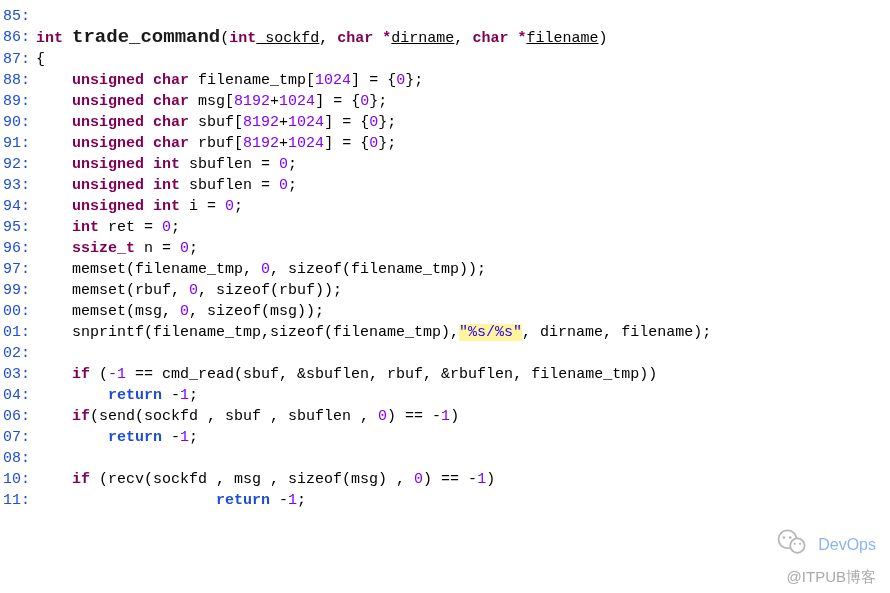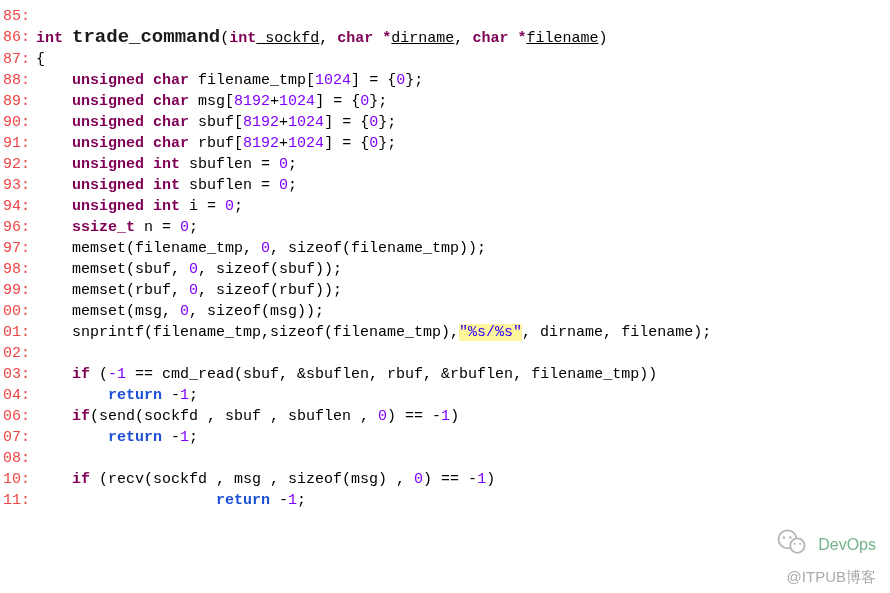--- a/index.html
+++ b/index.html
@@ -11,21 +11,21 @@
       overflow: hidden;
       position: relative;
       width: 890px;
       height: 593px;
     }
     .code-view { padding: 6px 0 0 0; }
     .line { display: flex; white-space: pre; }
     .gutter {
       width: 36px;
       text-align: right;
-      color: #ef4444;
+      color: #1d4ed8;
       padding-right: 6px;
       user-select: none;
       font-size: 15px;
     }
     .src { flex: 1; }
     .kw { color: #7f0055; font-weight: bold; }    
     .kw2 { color: #7f0055; font-weight: bold; }
     .fnname { color: #1a1a1a; font-weight: 900; font-size: 19px; }
     .param-u { color: #000; text-decoration: underline; }
     .nump { color: #8000ff; }
@@ -35,21 +35,21 @@
     .punct { color: #000; }
     .ret { color: #1d4ed8; font-weight: bold; }
     .watermark {
       position: absolute;
       right: 14px;
       bottom: 28px;
       display: flex;
       align-items: center;
       gap: 8px;
       opacity: 0.6;
-      color: #15803d;
+      color: #3b82f6;
       font-family: -apple-system, "Segoe UI", sans-serif;
       font-size: 16px;
     }
     .watermark svg { width: 36px; height: 36px; }
     .footer-wm {
       position: absolute;
       right: 14px;
       bottom: 6px;
       color: #aaa;
       font-family: -apple-system, "Segoe UI", sans-serif;
@@ -74,26 +74,26 @@
 <div class="line"><span class="gutter">90:</span><span class="src"><span>    </span><span class="kw2">unsigned char</span><span> sbuf</span><span>[</span><span class="nump">8192</span><span>+</span><span class="nump">1024</span><span>]</span><span> = {</span><span class="nump">0</span><span>};</span></span></div>
 
 <div class="line"><span class="gutter">91:</span><span class="src"><span>    </span><span class="kw2">unsigned char</span><span> rbuf</span><span>[</span><span class="nump">8192</span><span>+</span><span class="nump">1024</span><span>]</span><span> = {</span><span class="nump">0</span><span>};</span></span></div>
 
 <div class="line"><span class="gutter">92:</span><span class="src"><span>    </span><span class="kw2">unsigned int</span><span> sbuflen = </span><span class="nump">0</span><span>;</span></span></div>
 
 <div class="line"><span class="gutter">93:</span><span class="src"><span>    </span><span class="kw2">unsigned int</span><span> sbuflen = </span><span class="nump">0</span><span>;</span></span></div>
 
 <div class="line"><span class="gutter">94:</span><span class="src"><span>    </span><span class="kw2">unsigned int</span><span> i = </span><span class="nump">0</span><span>;</span></span></div>
 
+<div class="line"><span class="gutter">95:</span><span class="src"><span>    </span><span class="kw2">int</span><span> ret = </span><span class="nump">0</span><span>;</span></span></div>
 
 <div class="line"><span class="gutter">96:</span><span class="src"><span>    </span><span class="kw2">ssize_t</span><span> n = </span><span class="nump">0</span><span>;</span></span></div>
 
 <div class="line"><span class="gutter">97:</span><span class="src"><span>    </span><span>memset(filename_tmp, </span><span class="nump">0</span><span>, sizeof(filename_tmp));</span></span></div>
 
-<div class="line"><span class="gutter">98:</span><span class="src"><span>    </span><span>memset(sbuf, </span><span class="nump">0</span><span>, sizeof(sbuf));</span></span></div>
 
 <div class="line"><span class="gutter">99:</span><span class="src"><span>    </span><span>memset(rbuf, </span><span class="nump">0</span><span>, sizeof(rbuf));</span></span></div>
 
 <div class="line"><span class="gutter">00:</span><span class="src"><span>    </span><span>memset(msg, </span><span class="nump">0</span><span>, sizeof(msg));</span></span></div>
 
 <div class="line"><span class="gutter">01:</span><span class="src"><span>    </span><span>snprintf(filename_tmp,sizeof(filename_tmp),</span><span class="str-hl">"%s/%s"</span><span>, dirname, filename);</span></span></div>
 
 <div class="line"><span class="gutter">02:</span><span class="src"></span></div>
 
 <div class="line"><span class="gutter">03:</span><span class="src"><span>    </span><span class="kw">if</span><span> (</span><span class="nump">-1</span><span> == cmd_read(sbuf, &amp;sbuflen, rbuf, &amp;rbuflen, filename_tmp))</span></span></div>

